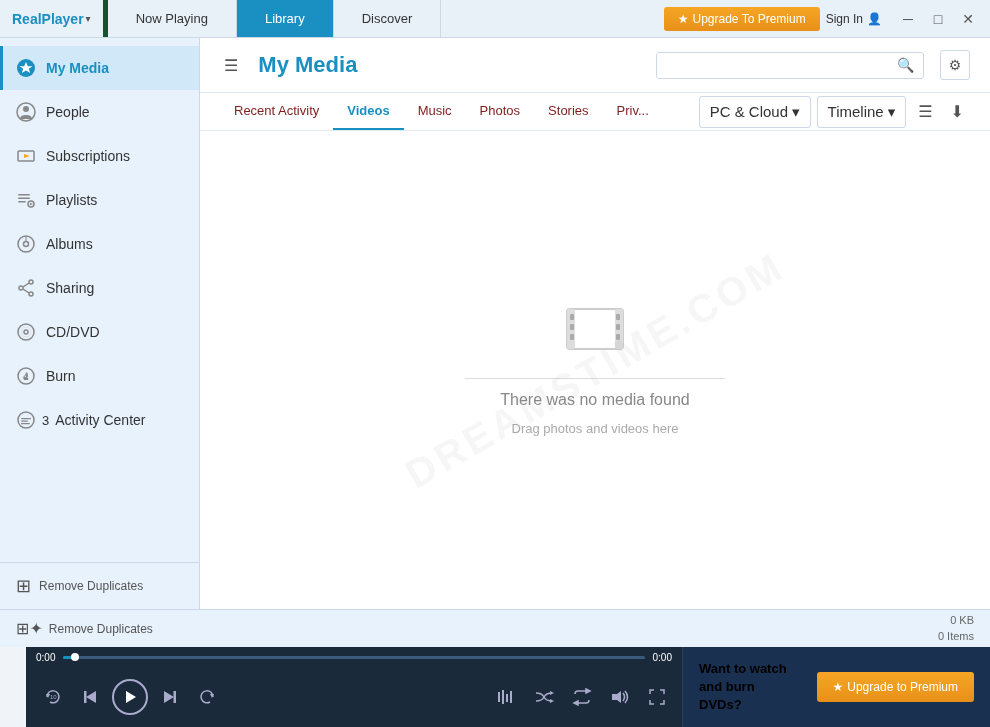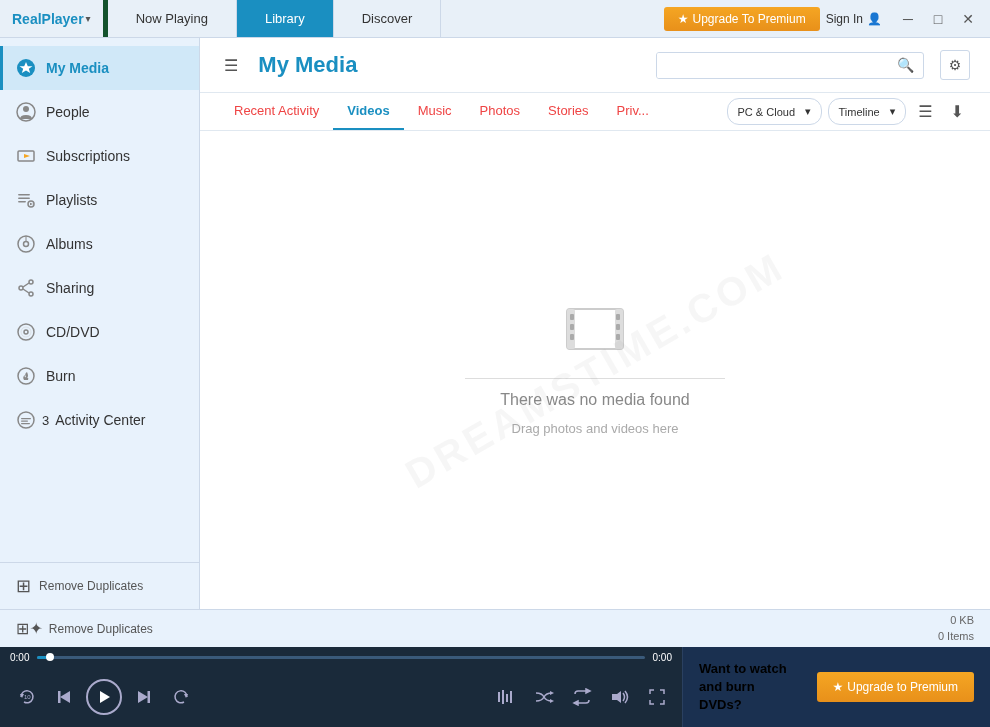--- a/index.html
+++ b/index.html
@@ -175,42 +175,42 @@
     
     .nav-tabs {
       display: flex; align-items: center;
       padding: 0 20px;
       border-bottom: 1px solid #e0e8f0;
       gap: 0;
     }
     .nav-tab {
       padding: 10px 14px;
       font-size: 13px;
-      color: #ef4444;
+      color: #7f1d1d;
       cursor: pointer;
       border-bottom: 2px solid transparent;
       white-space: nowrap;
     }
     .nav-tab.active {
       color: #1a8fc1;
       border-bottom-color: #1a8fc1;
       font-weight: 600;
     }
     .nav-tab-spacer { flex: 1; }
     .nav-right {
       display: flex; align-items: center; gap: 6px;
     }
     .nav-dropdown-btn {
-      display: flex; align-items: center; gap: 10px;
+      display: flex; align-items: center; gap: 4px;
       padding: 6px 10px;
       border: 1px solid #ccd8e8;
-      border-radius: 12px;
+      border-radius: 3px;
       background: none;
       cursor: pointer;
-      font-size: 11px; color: #333;
+      font-size: 15px; color: #333;
     }
     .nav-icon-btn {
       background: none; border: none;
       cursor: pointer; color: #555;
       font-size: 16px; padding: 4px 6px;
     }
 
     
     .empty-state {
       flex: 1;
@@ -328,20 +328,21 @@
       font-size: 12px;
       cursor: pointer;
       white-space: nowrap;
       display: flex; align-items: center; gap: 4px;
     }
 
     
     .bottom-bar {
       height: 80px;
       display: flex;
+      margin-left: 26px;
     }
     .player-section {
       flex: 1;
       background: #1a2a3a;
       display: flex; flex-direction: column;
     }
     .promo-section {
       width: 308px;
       background: #1a3050;
       display: flex; align-items: center;

